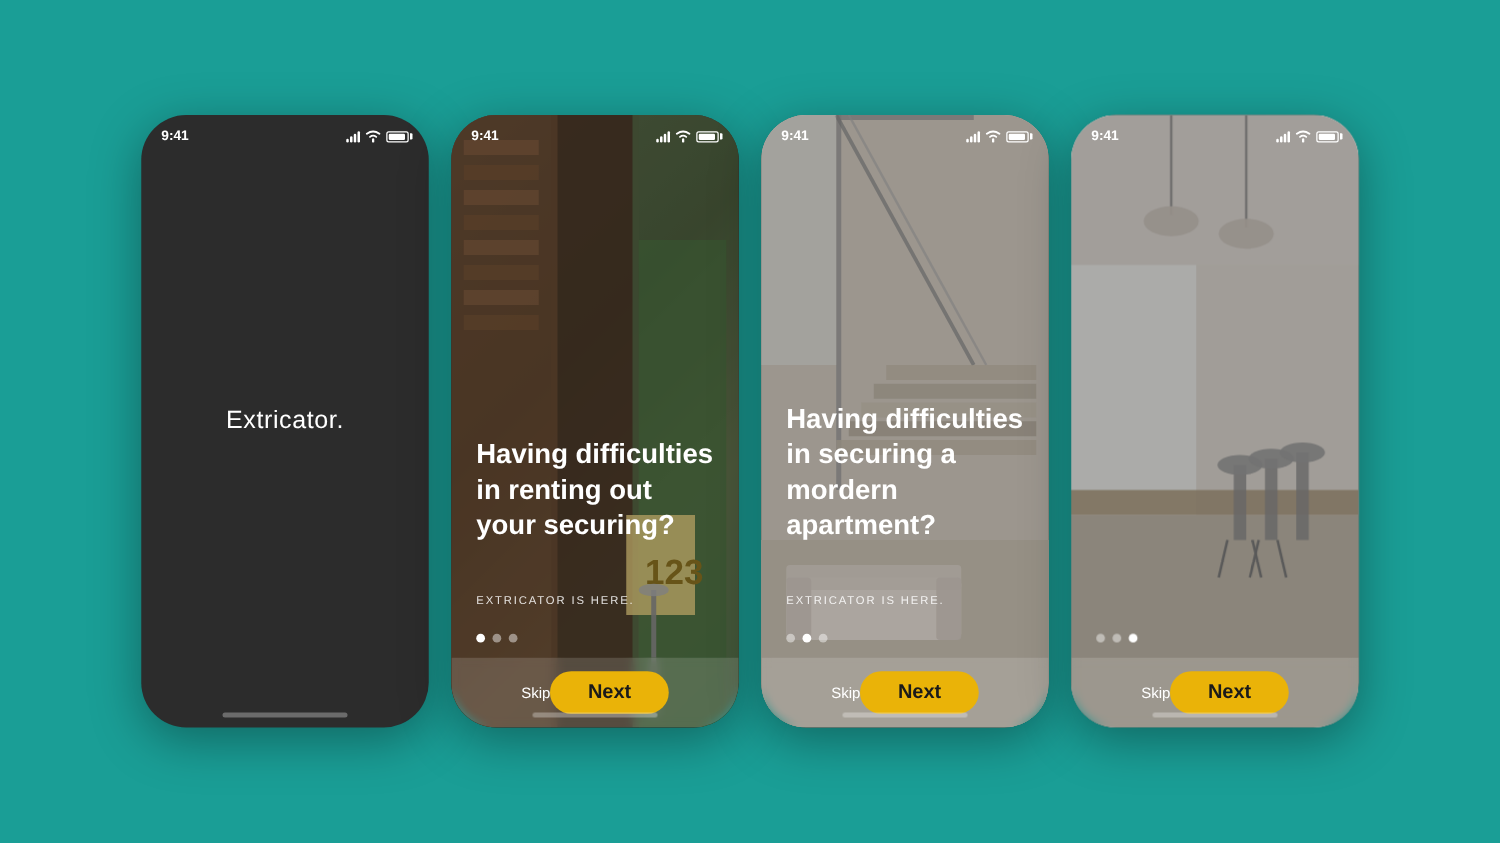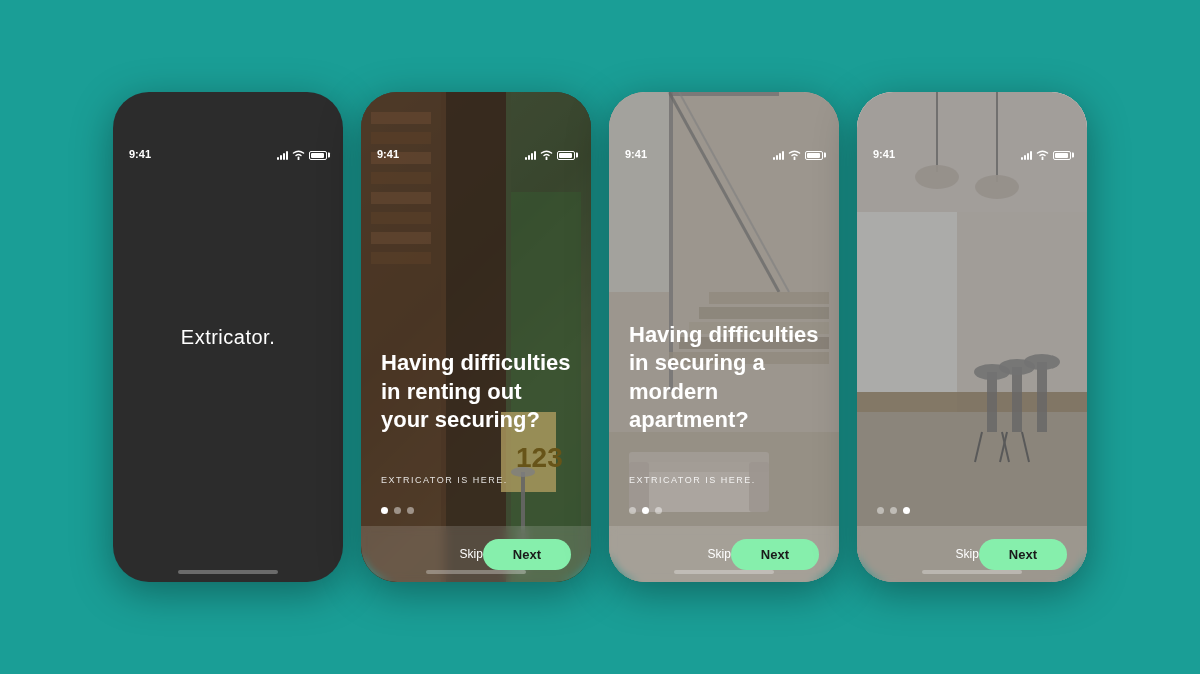--- a/index.html
+++ b/index.html
@@ -34,28 +34,27 @@
     }
 
     
     .status-bar {
       position: absolute;
       top: 0;
       left: 0;
       right: 0;
       height: 28px;
       display: flex;
-      align-items: flex-end;
+      align-items: center;
       justify-content: space-between;
       padding: 6px 16px 0;
       z-index: 10;
       color: white;
       font-size: 10px;
       font-weight: 600;
-      margin-top: 40px;
     }
 
     .status-time {
       font-size: 11px;
       font-weight: 700;
     }
 
     .status-icons {
       display: flex;
       align-items: center;
@@ -212,42 +211,42 @@
     
     .bottom-bar {
       position: absolute;
       bottom: 0;
       left: 0;
       right: 0;
       height: 56px;
       background: rgba(255,255,255,0.15);
       display: flex;
       align-items: center;
-      justify-content: flex-end;
+      justify-content: center;
       padding: 0 20px;
       backdrop-filter: blur(4px);
     }
 
     .skip-btn {
       color: white;
       font-size: 12px;
       font-weight: 500;
       background: none;
       border: none;
       cursor: pointer;
       padding: 6px 0;
     }
 
     .next-btn {
-      background: #86efac;
+      background: #eab308;
       color: #1a1a1a;
       border: none;
       border-radius: 20px;
       padding: 8px 30px;
-      font-size: 13px;
+      font-size: 16px;
       font-weight: 600;
       cursor: pointer;
     }
 
   </style>
 </head>
 <body>
 
 <div class="phones-container">
 

